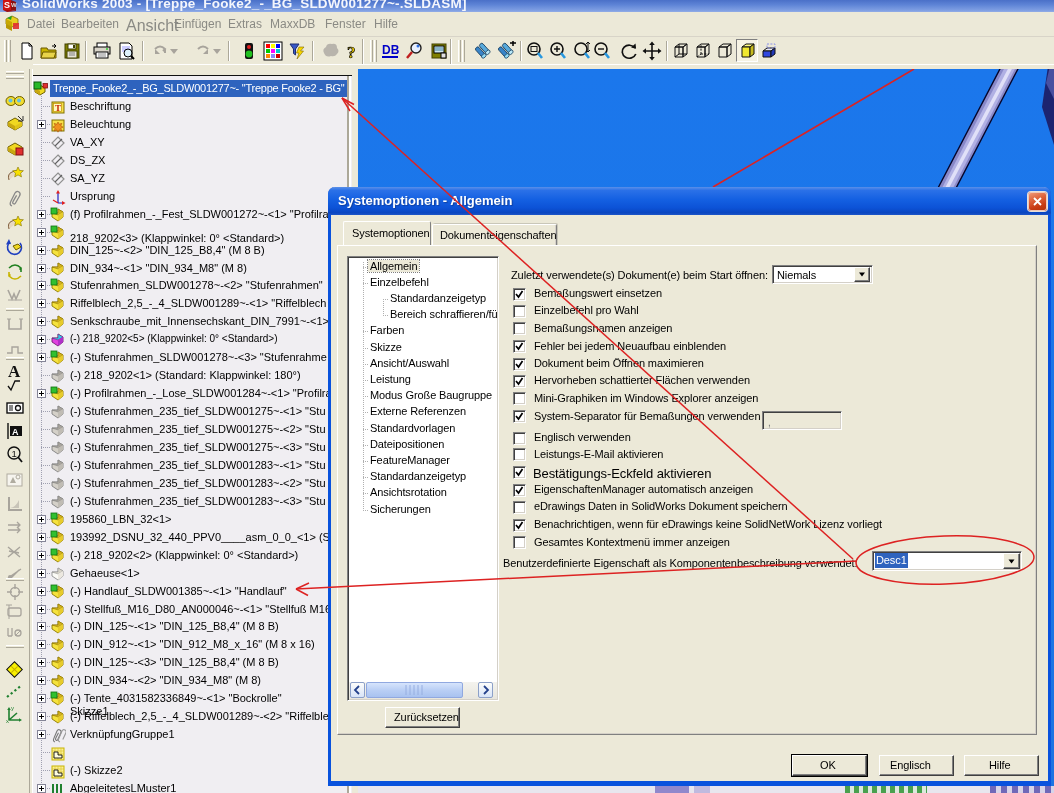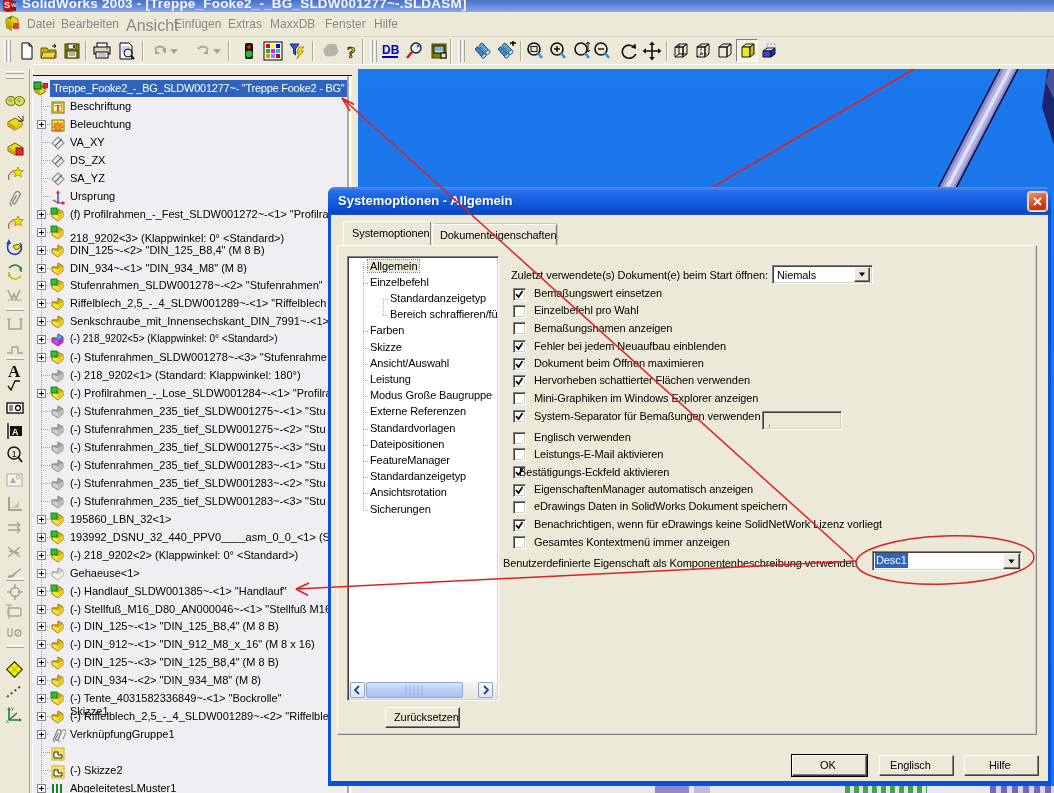--- a/index.html
+++ b/index.html
@@ -821,21 +821,21 @@
   </svg>
 <div class="tx" style="left:534px;top:410px;font-size:11px;letter-spacing:-0.1px">System-Separator für Bemaßungen verwenden</div>
 <div class="cb" style="left:513px;top:432px"></div>
 <div class="tx" style="left:534px;top:431px;font-size:11px;letter-spacing:-0.1px">Englisch verwenden</div>
 <div class="cb" style="left:513px;top:448px"></div>
 <div class="tx" style="left:534px;top:448px;font-size:11px;letter-spacing:-0.1px">Leistungs-E-Mail aktivieren</div>
 <div class="cb" style="left:513px;top:466px"></div>
 <svg class="abs" style="left:513px;top:466px" width="13" height="13" viewBox="0 0 13 13">
     <path d="M3,6 l2.5,3 4,-6" stroke="#000" stroke-width="1.7" fill="none"></path>
   </svg>
-<div class="tx" style="left:519px;top:466px;font-size:11px;letter-spacing:-0.1px">Bestätigungs-Eckfeld aktivieren</div>
+<div class="tx" style="left:533px;top:466px;font-size:13px;letter-spacing:-0.1px">Bestätigungs-Eckfeld aktivieren</div>
 <div class="cb" style="left:513px;top:484px"></div>
 <svg class="abs" style="left:513px;top:484px" width="13" height="13" viewBox="0 0 13 13">
     <path d="M3,6 l2.5,3 4,-6" stroke="#000" stroke-width="1.7" fill="none"></path>
   </svg>
 <div class="tx" style="left:534px;top:483px;font-size:11px;letter-spacing:-0.1px">EigenschaftenManager automatisch anzeigen</div>
 <div class="cb" style="left:513px;top:501px"></div>
 <div class="tx" style="left:534px;top:500px;font-size:11px;letter-spacing:-0.1px">eDrawings Daten in SolidWorks Dokument speichern</div>
 <div class="cb" style="left:513px;top:519px"></div>
 <svg class="abs" style="left:513px;top:519px" width="13" height="13" viewBox="0 0 13 13">
     <path d="M3,6 l2.5,3 4,-6" stroke="#000" stroke-width="1.7" fill="none"></path>

